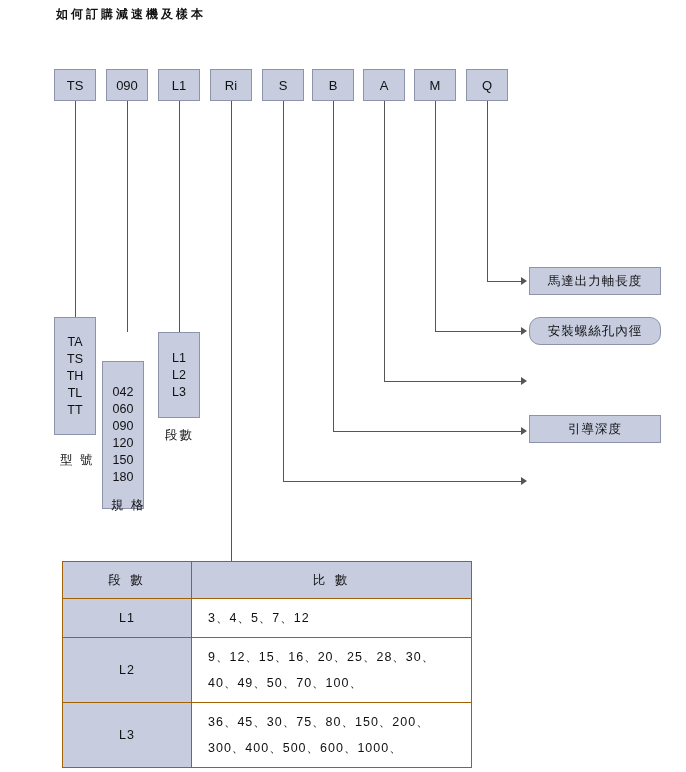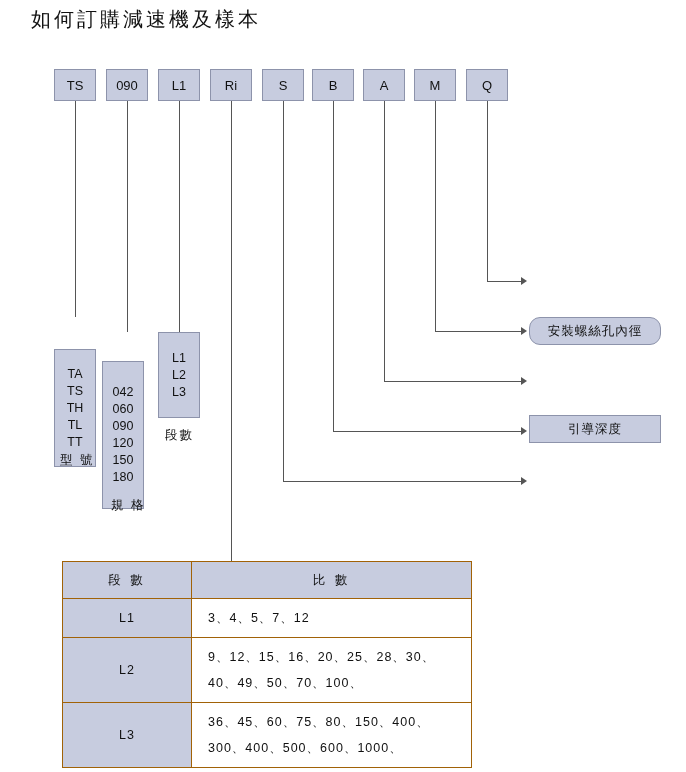--- a/index.html
+++ b/index.html
@@ -15,24 +15,24 @@
     color: #1a1a1a;
     overflow: hidden;
   }
   #page {
     position: relative;
     width: 686px;
     height: 772px;
   }
   .title {
     position: absolute;
-    left: 31px;
+    left: 56px;
     top: 6px;
-    font-size: 20px;
-    font-weight: normal;
+    font-size: 12px;
+    font-weight: bold;
     letter-spacing: 3px;
     color: #111;
   }
   
   .codebox {
     position: absolute;
     background: #c7ccdf;
     border: 1px solid #8d93ab;
     display: flex;
     align-items: center;
@@ -144,21 +144,21 @@
   <div class="codebox" style="left:312px; top:69px; width:42px; height:32px;">B</div>
   <div class="codebox" style="left:363px; top:69px; width:42px; height:32px;">A</div>
   <div class="codebox" style="left:414px; top:69px; width:42px; height:32px;">M</div>
   <div class="codebox" style="left:466px; top:69px; width:42px; height:32px;">Q</div>
 
   <div class="vline" style="left:75px; top:101px; height:216px;"></div>
   <div class="vline" style="left:127px; top:101px; height:231px;"></div>
   <div class="vline" style="left:179px; top:101px; height:231px;"></div>
   <div class="vline" style="left:231px; top:101px; height:460px;"></div>
 
-  <div class="stackbox" style="left:54px; top:317px; width:42px; height:118px;margin-top:32px;">
+  <div class="stackbox" style="left:54px; top:317px; width:42px; height:118px;">
     <span>TA</span>
     <span>TS</span>
     <span>TH</span>
     <span>TL</span>
     <span>TT</span>
   </div>
   <div class="caption" style="left:60px; top:452px;">型 號</div>
 
   <div class="stackbox" style="left:102px; top:332px; width:42px; height:148px;margin-top:29px;">
     <span>042</span>
@@ -173,20 +173,21 @@
   <div class="stackbox" style="left:158px; top:332px; width:42px; height:86px;">
     <span>L1</span>
     <span>L2</span>
     <span>L3</span>
   </div>
   <div class="caption" style="left:165px; top:427px;">段數</div>
 
   <div class="vline" style="left:487px; top:101px; height:180px;"></div>
   <div class="hline" style="left:487px; top:281px; width:34px;"></div>
   <div class="arrow" style="left:521px; top:277px;"></div>
+  <div class="labelbox" style="left:529px; top:267px; width:132px; height:28px;">馬達出力軸長度</div>
 
   <div class="vline" style="left:435px; top:101px; height:230px;"></div>
   <div class="hline" style="left:435px; top:331px; width:86px;"></div>
   <div class="arrow" style="left:521px; top:327px;"></div>
   <div class="labelbox" style="left:529px; top:317px; width:132px; height:28px;border-radius:11px;">安裝螺絲孔內徑</div>
 
   <div class="vline" style="left:384px; top:101px; height:280px;"></div>
   <div class="hline" style="left:384px; top:381px; width:137px;"></div>
   <div class="arrow" style="left:521px; top:377px;"></div>
   <div class="labelbox" style="left:529px; top:367px; width:132px; height:28px;margin-top:48px;">引導深度</div>
@@ -216,20 +217,20 @@
       <tr>
         <td class="seg">L2</td>
         <td class="val">
           <div>9、12、15、16、20、25、28、30、</div>
           <div>40、49、50、70、100、</div>
         </td>
       </tr>
       <tr>
         <td class="seg">L3</td>
         <td class="val">
-          <div>36、45、60、75、80、150、400、</div>
+          <div>36、45、30、75、80、150、200、</div>
           <div>300、400、500、600、1000、</div>
         </td>
       </tr>
     </tbody>
   </table>
 
 </div>
 
 </body></html>

